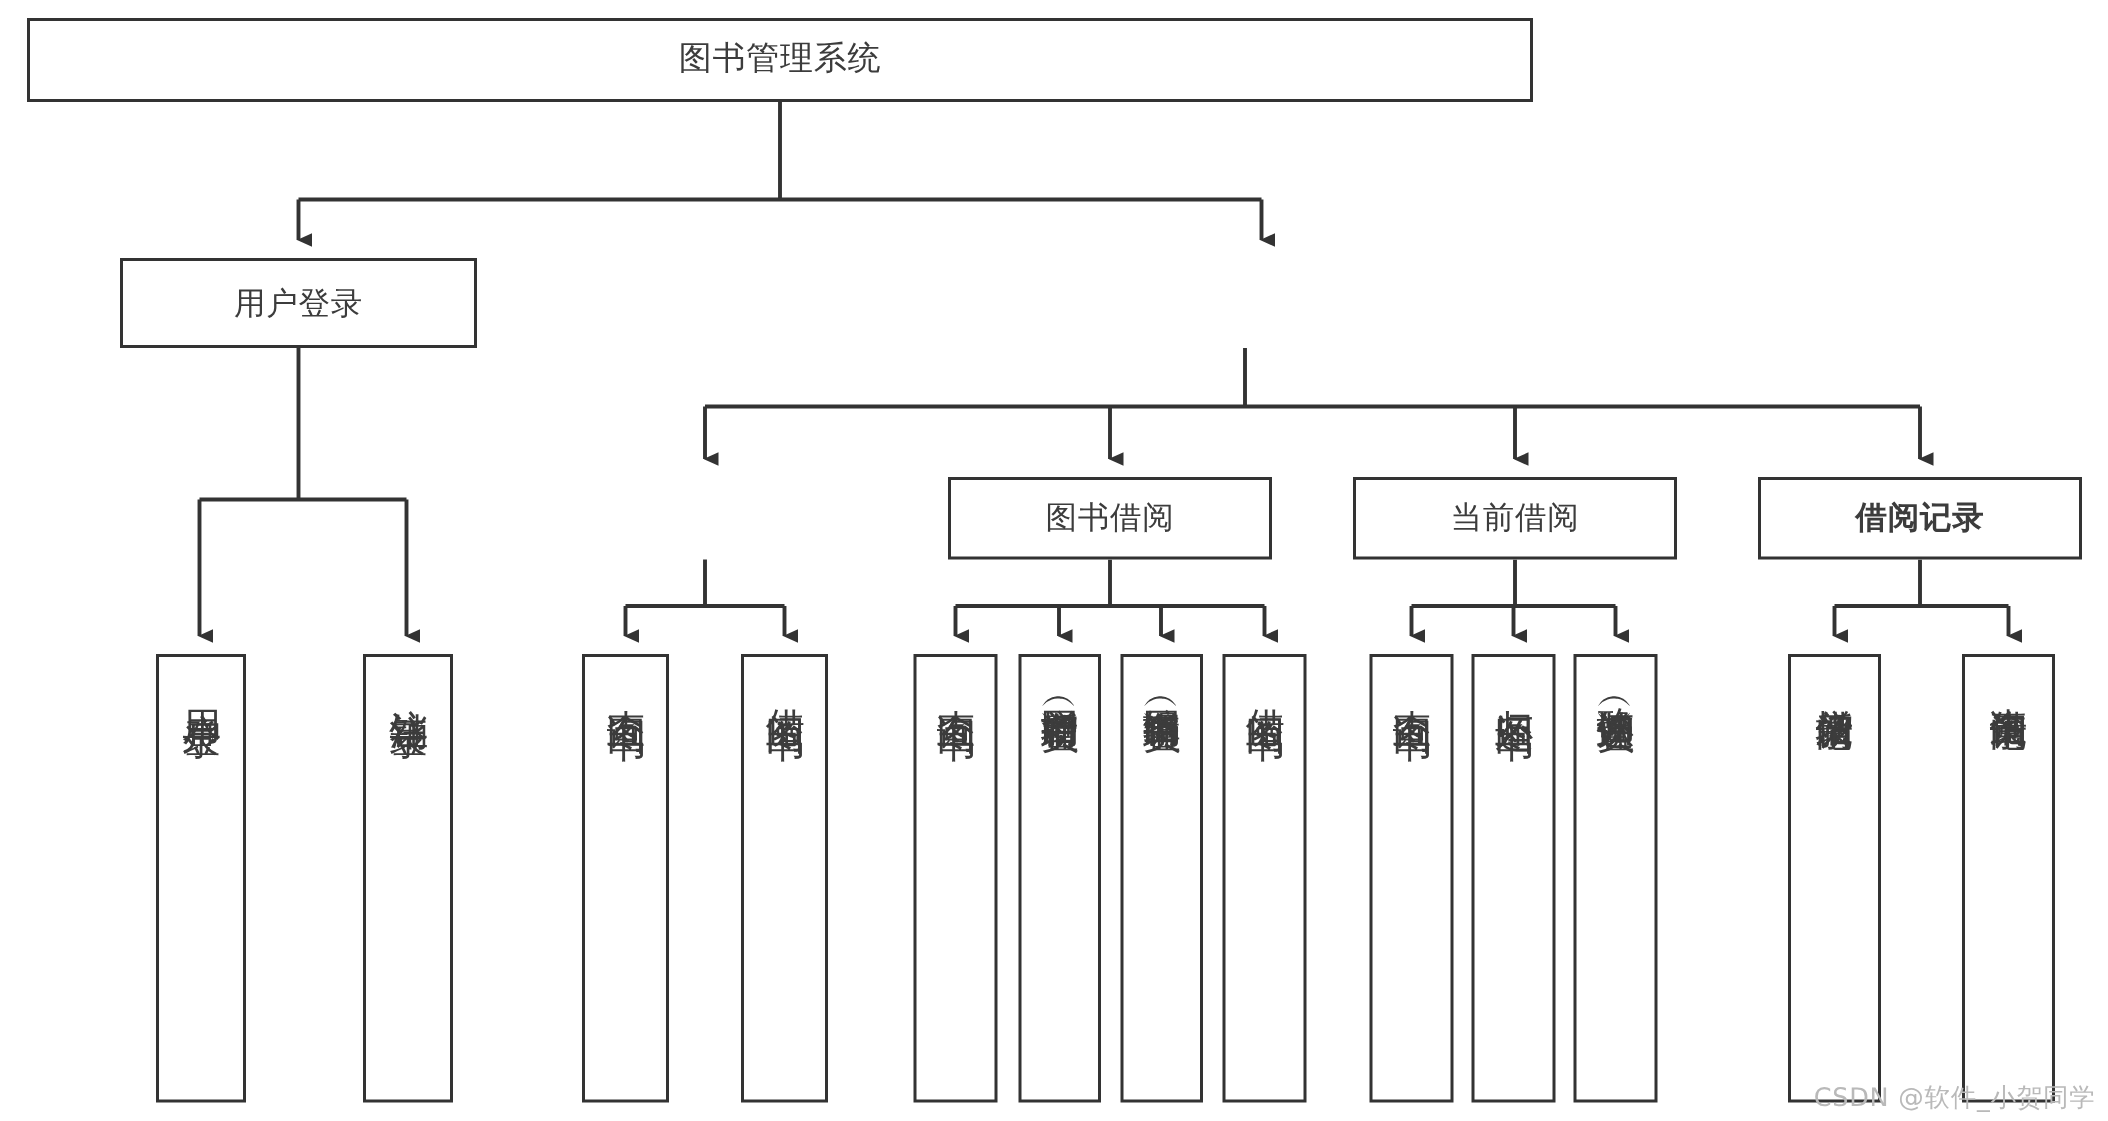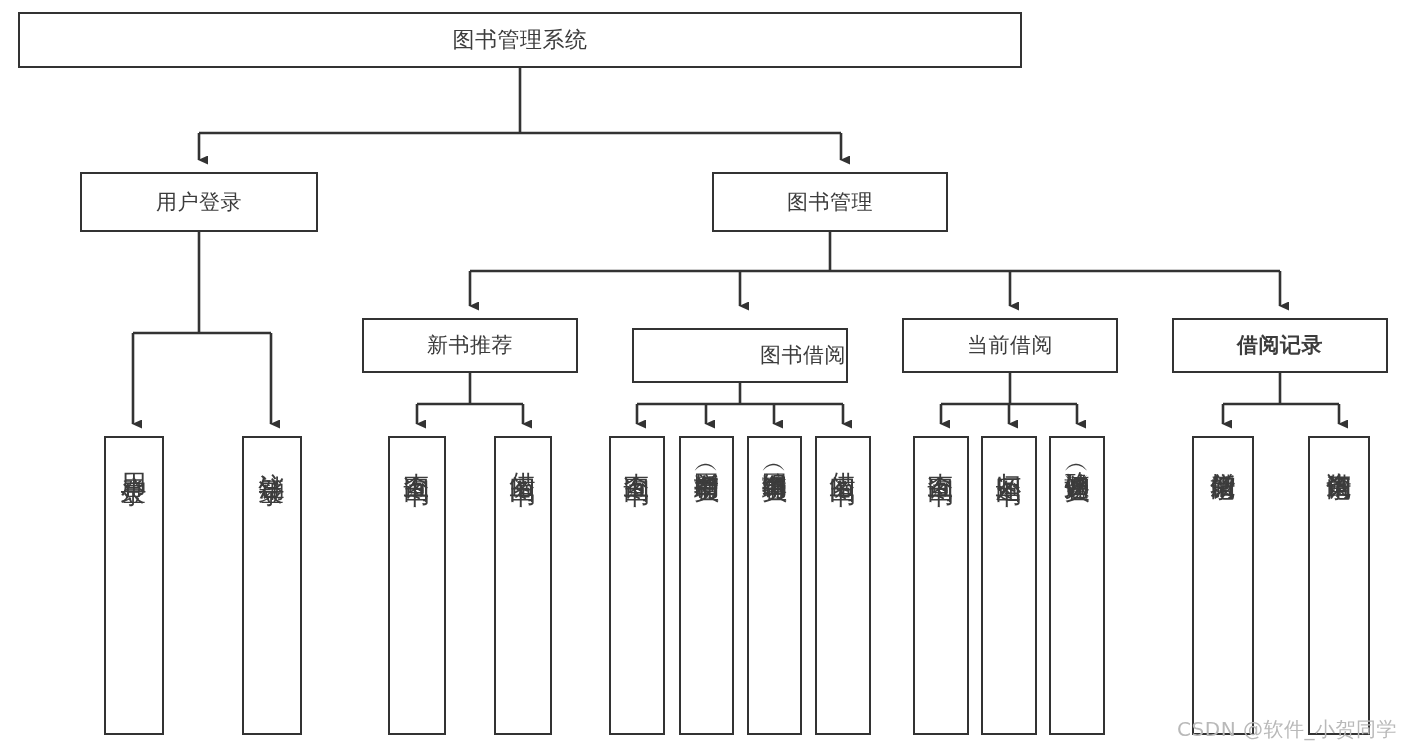--- a/index.html
+++ b/index.html
@@ -64,21 +64,21 @@
   }
   .node.vert.tall-text .node-label {
     font-size: 25px;
     letter-spacing: 1px;
   }
   #watermark {
     position: absolute;
     right: 8px;
     bottom: 4px;
     color: #b9b9b9;
-    font-size: 20px;
+    font-size: 17px;
     letter-spacing: 0.5px;
     user-select: none;
   }
 </style>
 </head>
 <body>
 
 <div id="diagram-root">
 
   <svg id="edge-layer" viewBox="0 0 1405 747" width="1405" height="747" xmlns="http://www.w3.org/2000/svg">
@@ -131,28 +131,22 @@
     </g>
   </svg>
 
   <div class="node horiz root" style="left:18px; top:12px; width:1004px; height:56px;">
     <span class="node-label">图书管理系统</span>
   </div>
 
   <div class="node horiz" style="left:80px; top:172px; width:238px; height:60px;">
     <span class="node-label">用户登录</span>
   </div>
-  <div class="node horiz" style="left:712px; top:172px; width:236px; height:60px;">
-    <span class="node-label">图书管理</span>
-  </div>
-
-  <div class="node horiz" style="left:362px; top:318px; width:216px; height:55px;">
-    <span class="node-label">新书推荐</span>
-  </div>
-  <div class="node horiz" style="left:632px; top:328px; width:216px; height:55px;justify-content:flex-end;">
+
+  <div class="node horiz" style="left:632px; top:318px; width:216px; height:55px;">
     <span class="node-label">图书借阅</span>
   </div>
   <div class="node horiz" style="left:902px; top:318px; width:216px; height:55px;justify-content:center;">
     <span class="node-label">当前借阅</span>
   </div>
   <div class="node horiz" style="left:1172px; top:318px; width:216px; height:55px;font-weight:bold;">
     <span class="node-label">借阅记录</span>
   </div>
 
   <div class="node vert" style="left:104px; top:436px; width:60px; height:299px;">

